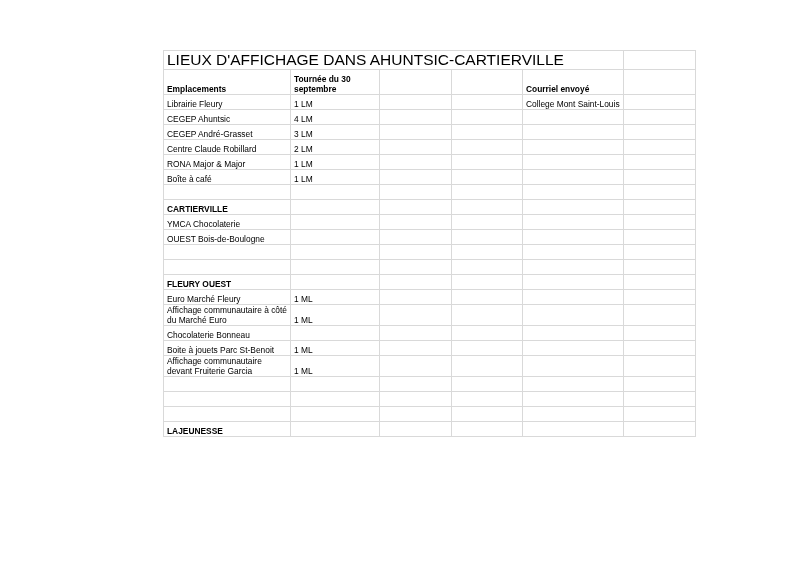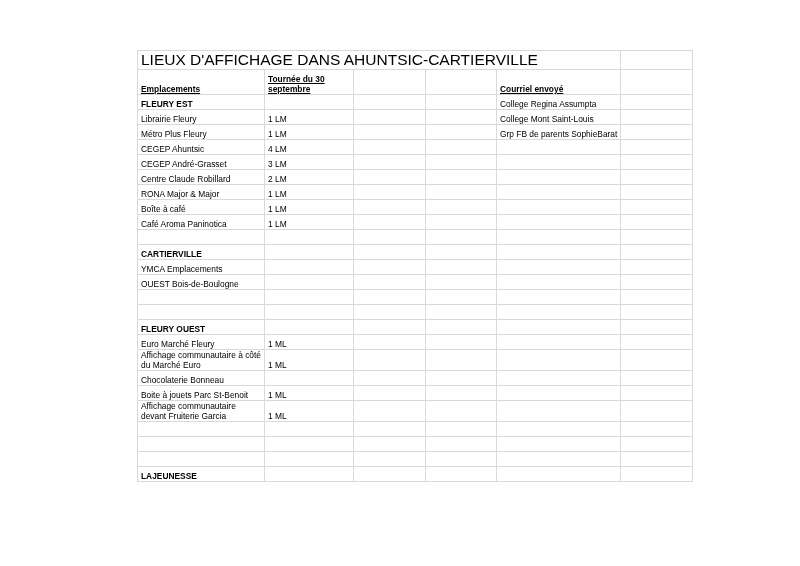--- a/index.html
+++ b/index.html
@@ -1,21 +1,21 @@
 <!DOCTYPE html>
 <html><head>
 <meta charset="utf-8">
 <style>
   html,body{margin:0;padding:0;background:#fff;}
   body{width:800px;height:566px;position:relative;overflow:hidden;font-family:"Liberation Sans",sans-serif;color:#000;}
-  .sheet{position:absolute;left:137px;top:50px;border-collapse:collapse;table-layout:fixed;}
+  .sheet{position:absolute;left:163px;top:50px;border-collapse:collapse;table-layout:fixed;}
   .sheet td{border:1px solid #d9d9d9;padding:0 3px;font-size:8.4px;line-height:9.5px;white-space:nowrap;overflow:visible;vertical-align:bottom;height:14px;}
   .sheet tr.title td{height:18px;font-size:15.5px;line-height:18px;vertical-align:middle;}
   .sheet tr.tall td{height:20px;margin-top:28px;}
-  .sheet tr.hdr td{height:24px;text-decoration:underline;}
+  .sheet tr.hdr td{height:24px;}
   .b{font-weight:bold;}
   .wrap{white-space:normal !important;}
 </style>
 </head>
 <body>
 
 <table class="sheet">
   <colgroup>
     <col style="width:127px">
       <col style="width:89px">
@@ -30,45 +30,29 @@
       <td></td>
     </tr>
     <tr class="hdr">
       <td class="b">Emplacements</td>
       <td class="b wrap">Tournée du 30 septembre</td>
       <td></td>
       <td></td>
       <td class="b wrap">Courriel envoyé</td>
       <td></td>
     </tr>
-  <tr>
-        <td class="b ">FLEURY EST</td>
-        <td></td>
-        <td></td>
-        <td></td>
-        <td>College Regina Assumpta</td>
-        <td></td>
-      </tr>
       <tr>
         <td>Librairie Fleury</td>
         <td>1 LM</td>
         <td></td>
         <td></td>
         <td>College Mont Saint-Louis</td>
         <td></td>
       </tr>
       <tr>
-        <td>Métro Plus Fleury</td>
-        <td>1 LM</td>
-        <td></td>
-        <td></td>
-        <td>Grp FB de parents SophieBarat</td>
-        <td></td>
-      </tr>
-      <tr>
         <td>CEGEP Ahuntsic</td>
         <td>4 LM</td>
         <td></td>
         <td></td>
         <td></td>
         <td></td>
       </tr>
       <tr>
         <td>CEGEP André-Grasset</td>
         <td>3 LM</td>
@@ -95,45 +79,37 @@
       </tr>
       <tr>
         <td>Boîte à café</td>
         <td>1 LM</td>
         <td></td>
         <td></td>
         <td></td>
         <td></td>
       </tr>
       <tr>
-        <td>Café Aroma Paninotica</td>
-        <td>1 LM</td>
-        <td></td>
-        <td></td>
-        <td></td>
-        <td></td>
-      </tr>
-      <tr>
         <td></td>
         <td></td>
         <td></td>
         <td></td>
         <td></td>
         <td></td>
       </tr>
       <tr>
         <td class="b ">CARTIERVILLE</td>
         <td></td>
         <td></td>
         <td></td>
         <td></td>
         <td></td>
       </tr>
       <tr>
-        <td>YMCA Emplacements</td>
+        <td>YMCA Chocolaterie</td>
         <td></td>
         <td></td>
         <td></td>
         <td></td>
         <td></td>
       </tr>
       <tr>
         <td>OUEST Bois-de-Boulogne</td>
         <td></td>
         <td></td>

